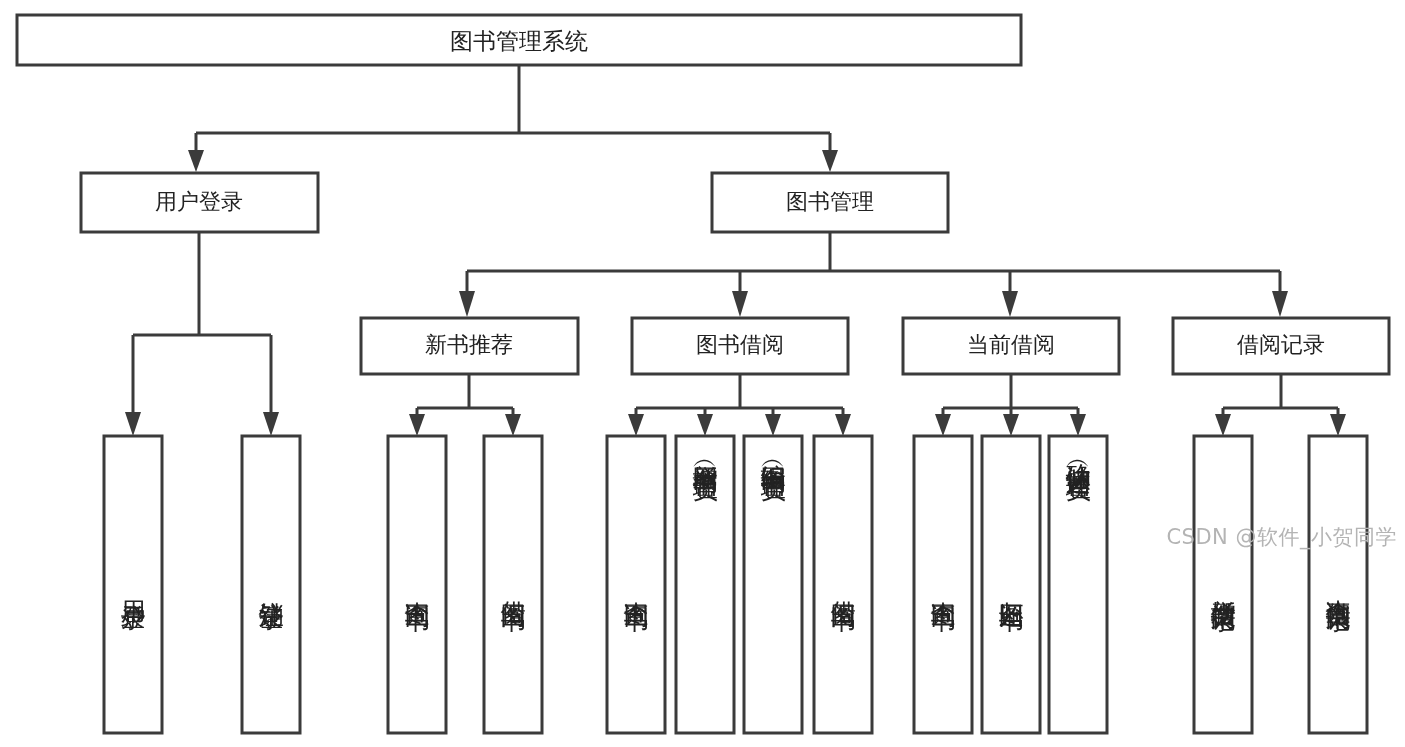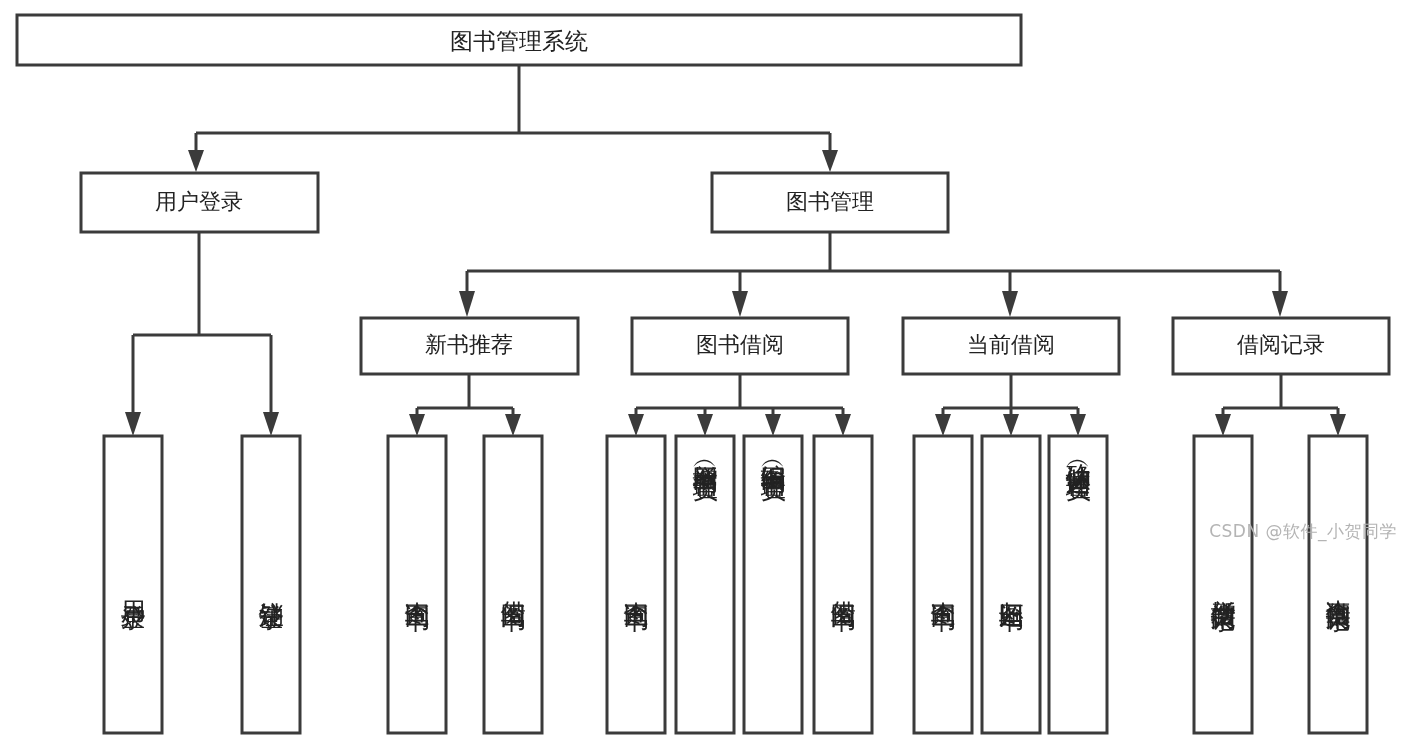--- a/index.html
+++ b/index.html
@@ -69,23 +69,23 @@
     font-size: 25px;
     line-height: 1.02;
     letter-spacing: 2px;
     color: #222222;
     white-space: nowrap;
     text-align: center;
   }
   .watermark {
     position: absolute;
     right: 8px;
-    bottom: 20px;
-    font-family: "DejaVu Sans", "Liberation Sans", sans-serif;
-    font-size: 17px;
+    bottom: 12px;
+    font-family: "DejaVu Sans", "Liberation Sans", sans-serif;
+    font-size: 21px;
     color: #b4b4b4;
     letter-spacing: 0.5px;
     white-space: nowrap;
   }
 </style>
 </head>
 <body>
 
 <div id="diagram-root">
 

